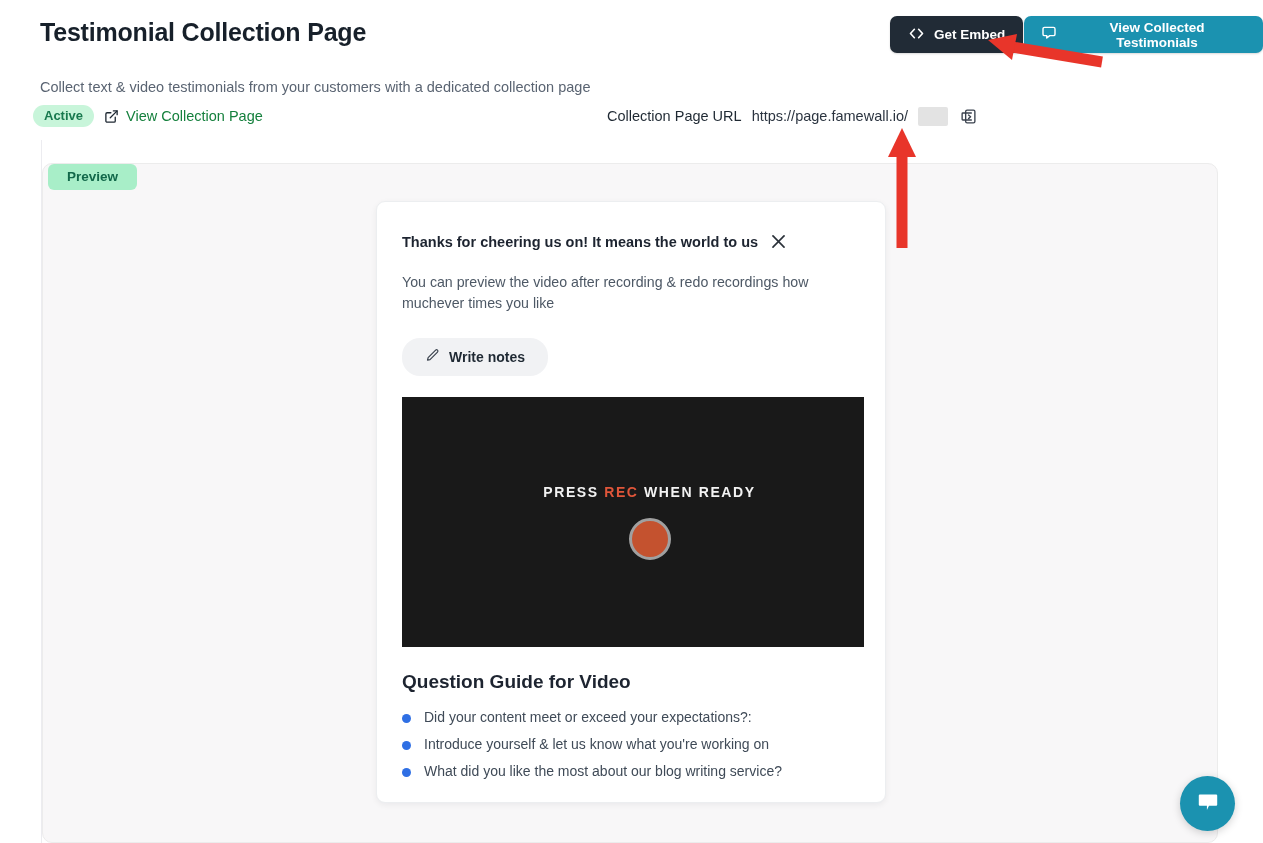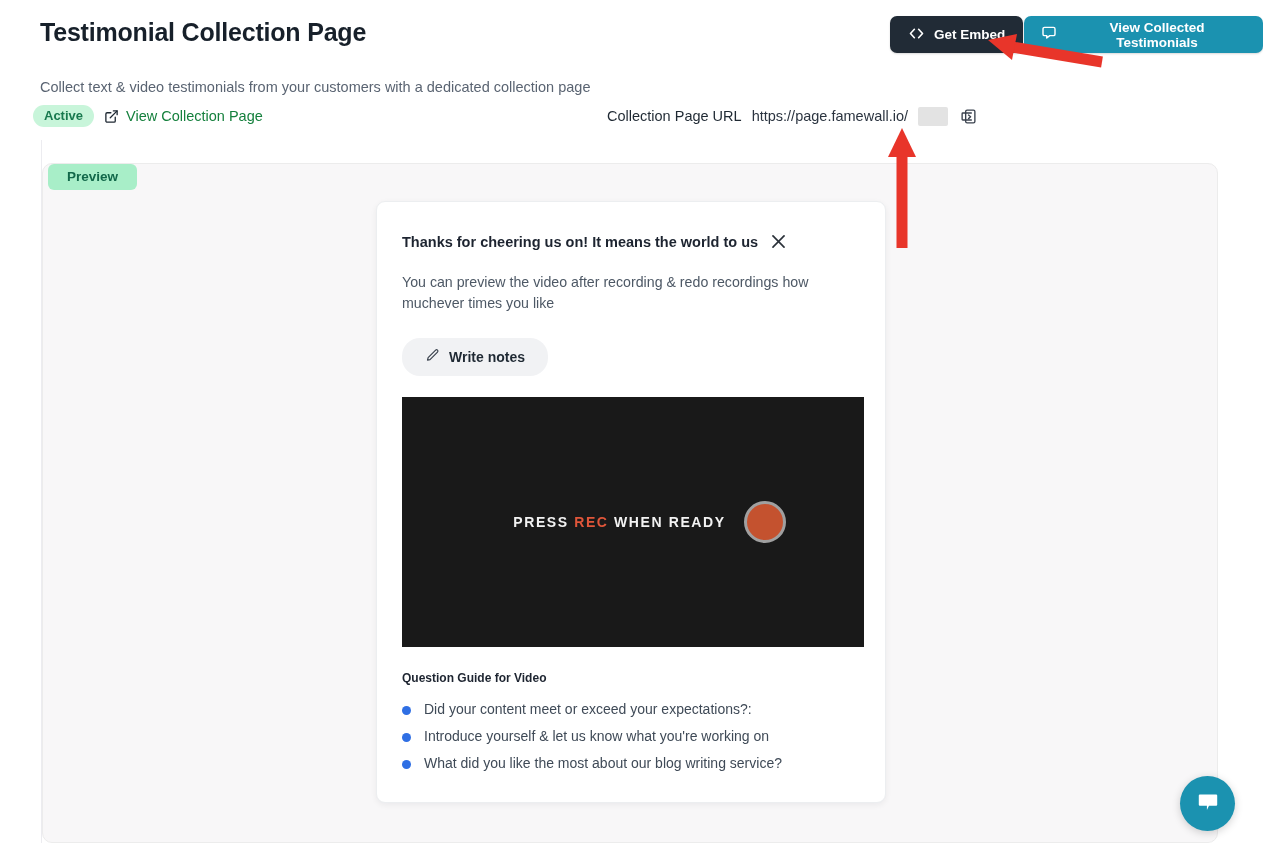--- a/index.html
+++ b/index.html
@@ -141,41 +141,41 @@
     font-family: "Liberation Sans", sans-serif;
     cursor: pointer;
   }
 
   
   .video-box {
     margin-top: 21px;
     width: 462px; height: 250px;
     background: #191919;
     position: relative;
-    display: flex; flex-direction: row;
+    display: flex; flex-direction: column;
     align-items: center; justify-content: center;
     gap: 18px;
     padding-left: 33px;
   }
   .rec-text {
     font-size: 14px; font-weight: bold; letter-spacing: 1.6px;
     color: #f2f2f2;
   }
   .rec-text .rec-word { color: #e0563a; }
   .rec-button {
     width: 42px; height: 42px; border-radius: 50%;
     background: #c4522f;
     border: 3px solid #a0a0a0;
     cursor: pointer;
   }
 
   
   .qg-title {
     margin-top: 24px;
-    font-size: 12px; font-weight: bold; color: #1d2430;
+    font-size: 19px; font-weight: bold; color: #1d2430;
   }
   .qg-list { margin-top: 16px; list-style: none; }
   .qg-item {
     display: flex; align-items: flex-start; gap: 13px;
     margin-bottom: 11px;
     font-size: 14px; color: #3f4a57;
   }
   .qg-dot {
     width: 9px; height: 9px; border-radius: 50%;
     background: #2f6fe4; flex: 0 0 9px; margin-top: 5px;

